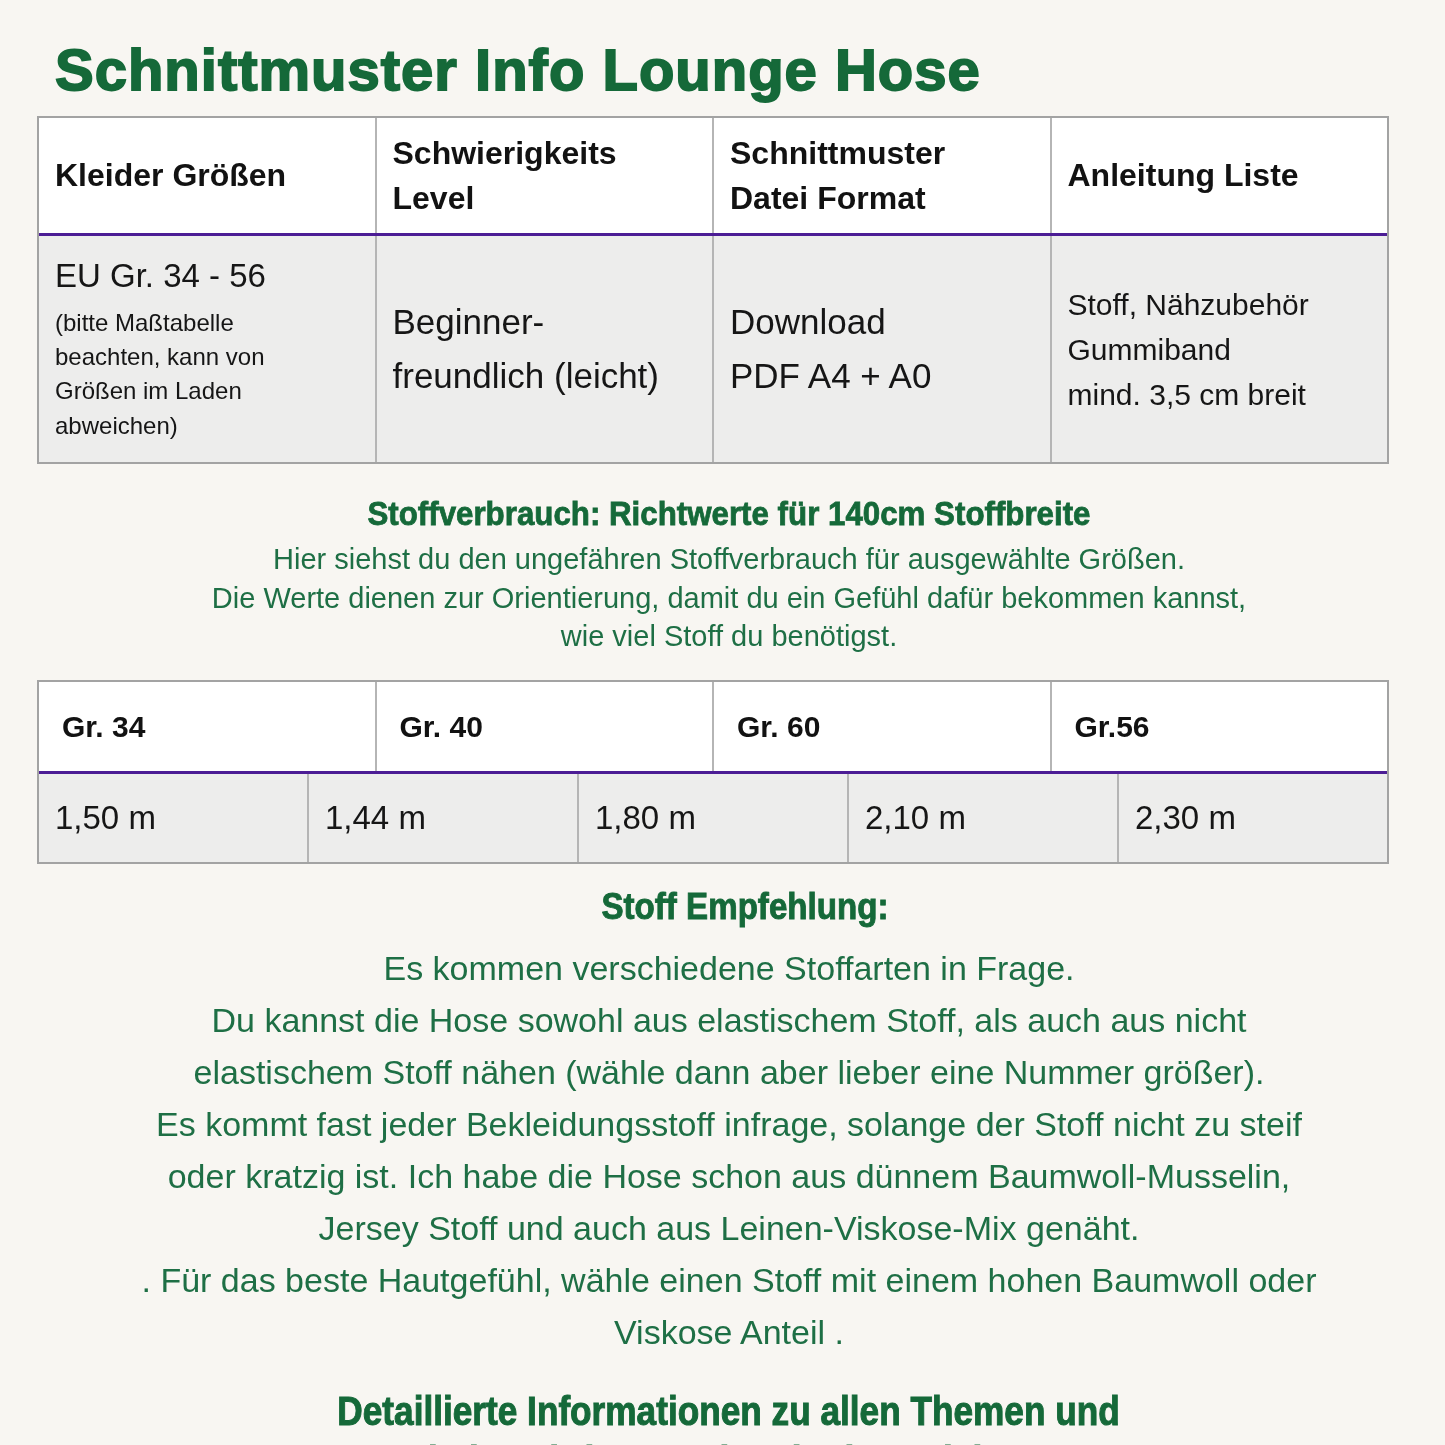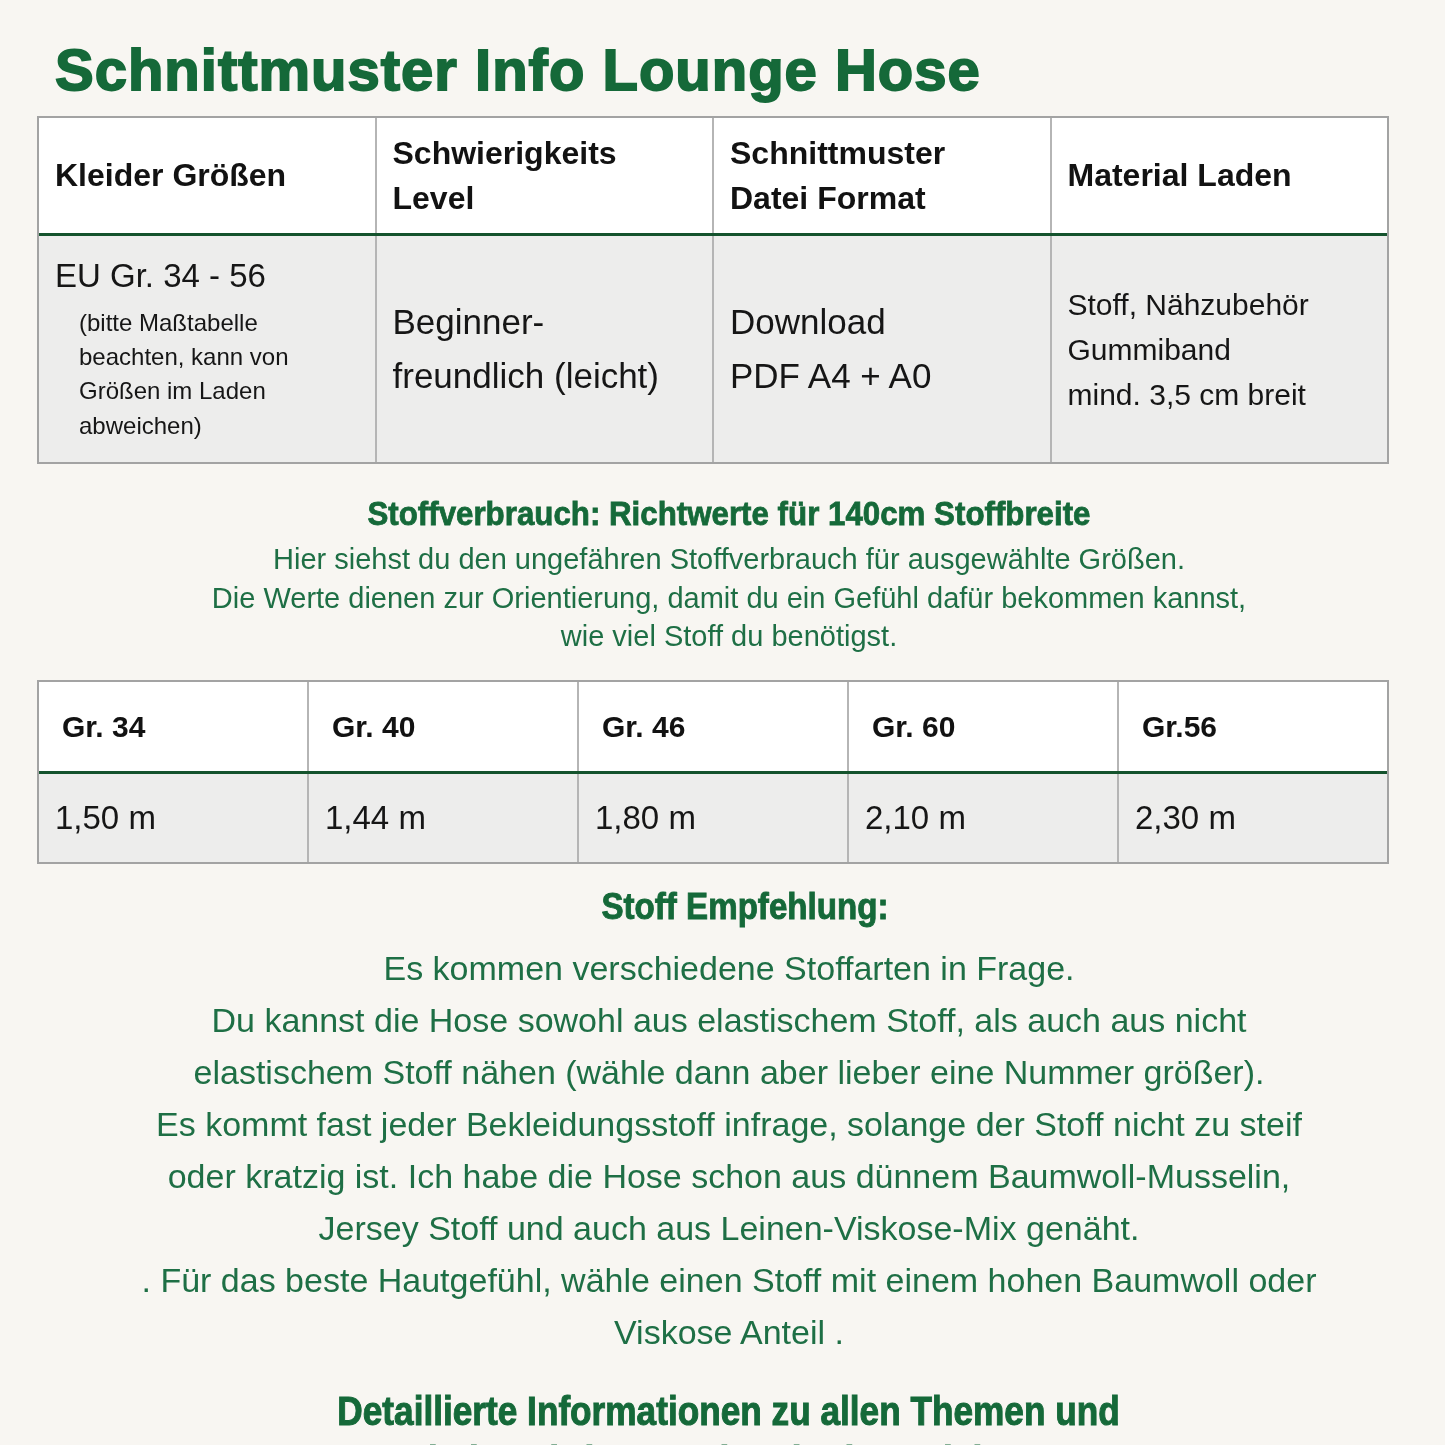--- a/index.html
+++ b/index.html
@@ -11,31 +11,31 @@
     position:absolute;left:55px;top:36px;
     font-size:58px;font-weight:bold;letter-spacing:1px;
     color:#156939;-webkit-text-stroke:1.8px #156939;
     white-space:nowrap;
   }
 
   
   .tbl{position:absolute;left:37px;right:38px;border:2px solid #a3a3a3;background:#ededec;}
   .tbl .row{display:flex;align-items:center;}
   .tbl .row.head{background:#ffffff;}
-  .tbl .row.body{border-top:3px solid #14532d;background:#ededec;}
+  .tbl .row.body{border-top:3px solid #4c1d95;background:#ededec;}
   .tbl .cell{flex:1 1 0;padding:6px 16px;display:flex;flex-direction:column;justify-content:center;min-width:0;}
   .tbl .cell + .cell{border-left:2px solid #b5b5b5;}
   .tbl .row.head .cell{background:#ffffff;}
 
   .tbl1{top:116px;}
   .tbl1 .row.head .cell{height:103px;}
   .tbl1 .row.body .cell{height:214px;}
   .tbl1 .hd{font-size:32px;font-weight:bold;line-height:1.38;white-space:pre-line;color:#121212;}
   .v-main{font-size:33px;line-height:1.3;white-space:pre-line;}
-  .v-note{font-size:24px;line-height:1.42;white-space:pre-line;margin-top:8px;margin-left:24px;}
+  .v-note{font-size:24px;line-height:1.42;white-space:pre-line;margin-top:8px;}
   .v-mid{font-size:35px;line-height:1.55;white-space:pre-line;}
   .v-small{font-size:30px;line-height:1.5;white-space:pre-line;}
 
   .tbl2{top:680px;}
   .tbl2 .row.head .cell{height:77px;}
   .tbl2 .row.body .cell{height:76px;}
   .tbl2 .hd{font-size:30px;font-weight:bold;color:#121212;margin-left:7px;}
   .tbl2 .vl{font-size:33px;}
 
   
@@ -67,21 +67,21 @@
       </div>
       <div class="cell">
         <span class="hd">Schwierigkeits
 Level</span>
       </div>
       <div class="cell">
         <span class="hd">Schnittmuster
 Datei Format</span>
       </div>
       <div class="cell">
-        <span class="hd">Material Laden</span>
+        <span class="hd">Anleitung Liste</span>
       </div>
     </div>
     <div class="row body">
       <div class="cell">
         <span class="v-main">EU Gr. 34 - 56</span>
         <span class="v-note">(bitte Maßtabelle
 beachten, kann von
 Größen im Laden
 abweichen)</span>
       </div>
@@ -108,23 +108,20 @@
 Die Werte dienen zur Orientierung, damit du ein Gefühl dafür bekommen kannst,
 wie viel Stoff du benötigst.</div>
 
   <div class="tbl tbl2">
     <div class="row head">
       <div class="cell">
         <span class="hd">Gr. 34</span>
       </div>
       <div class="cell">
         <span class="hd">Gr. 40</span>
-      </div>
-      <div class="cell">
-        <span class="hd">Gr. 46</span>
       </div>
       <div class="cell">
         <span class="hd">Gr. 60</span>
       </div>
       <div class="cell">
         <span class="hd">Gr.56</span>
       </div>
     </div>
     <div class="row body">
       <div class="cell">

